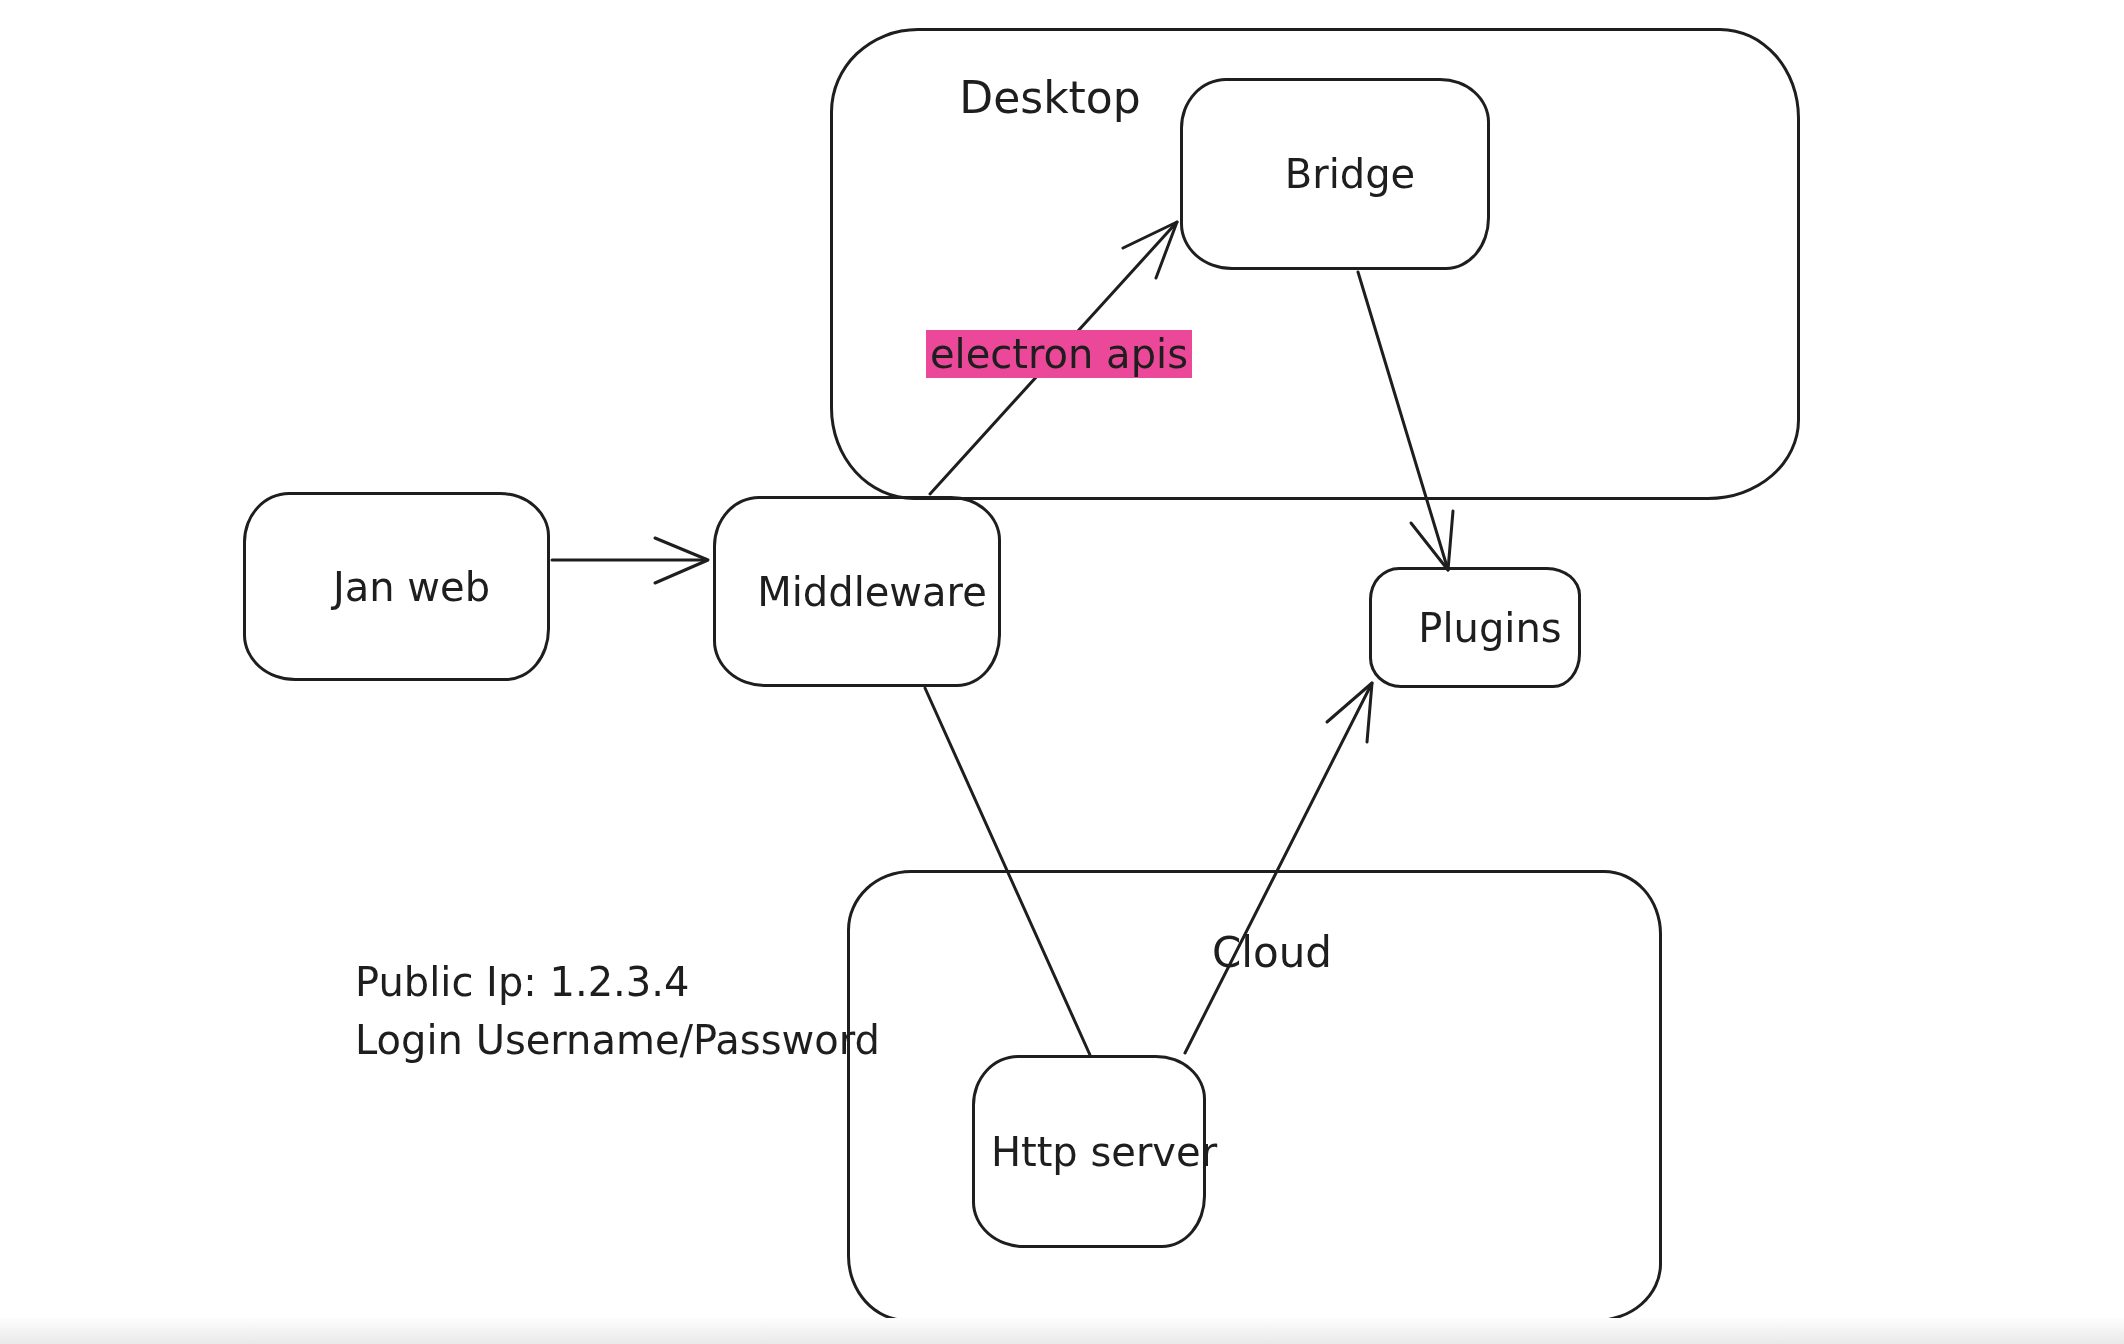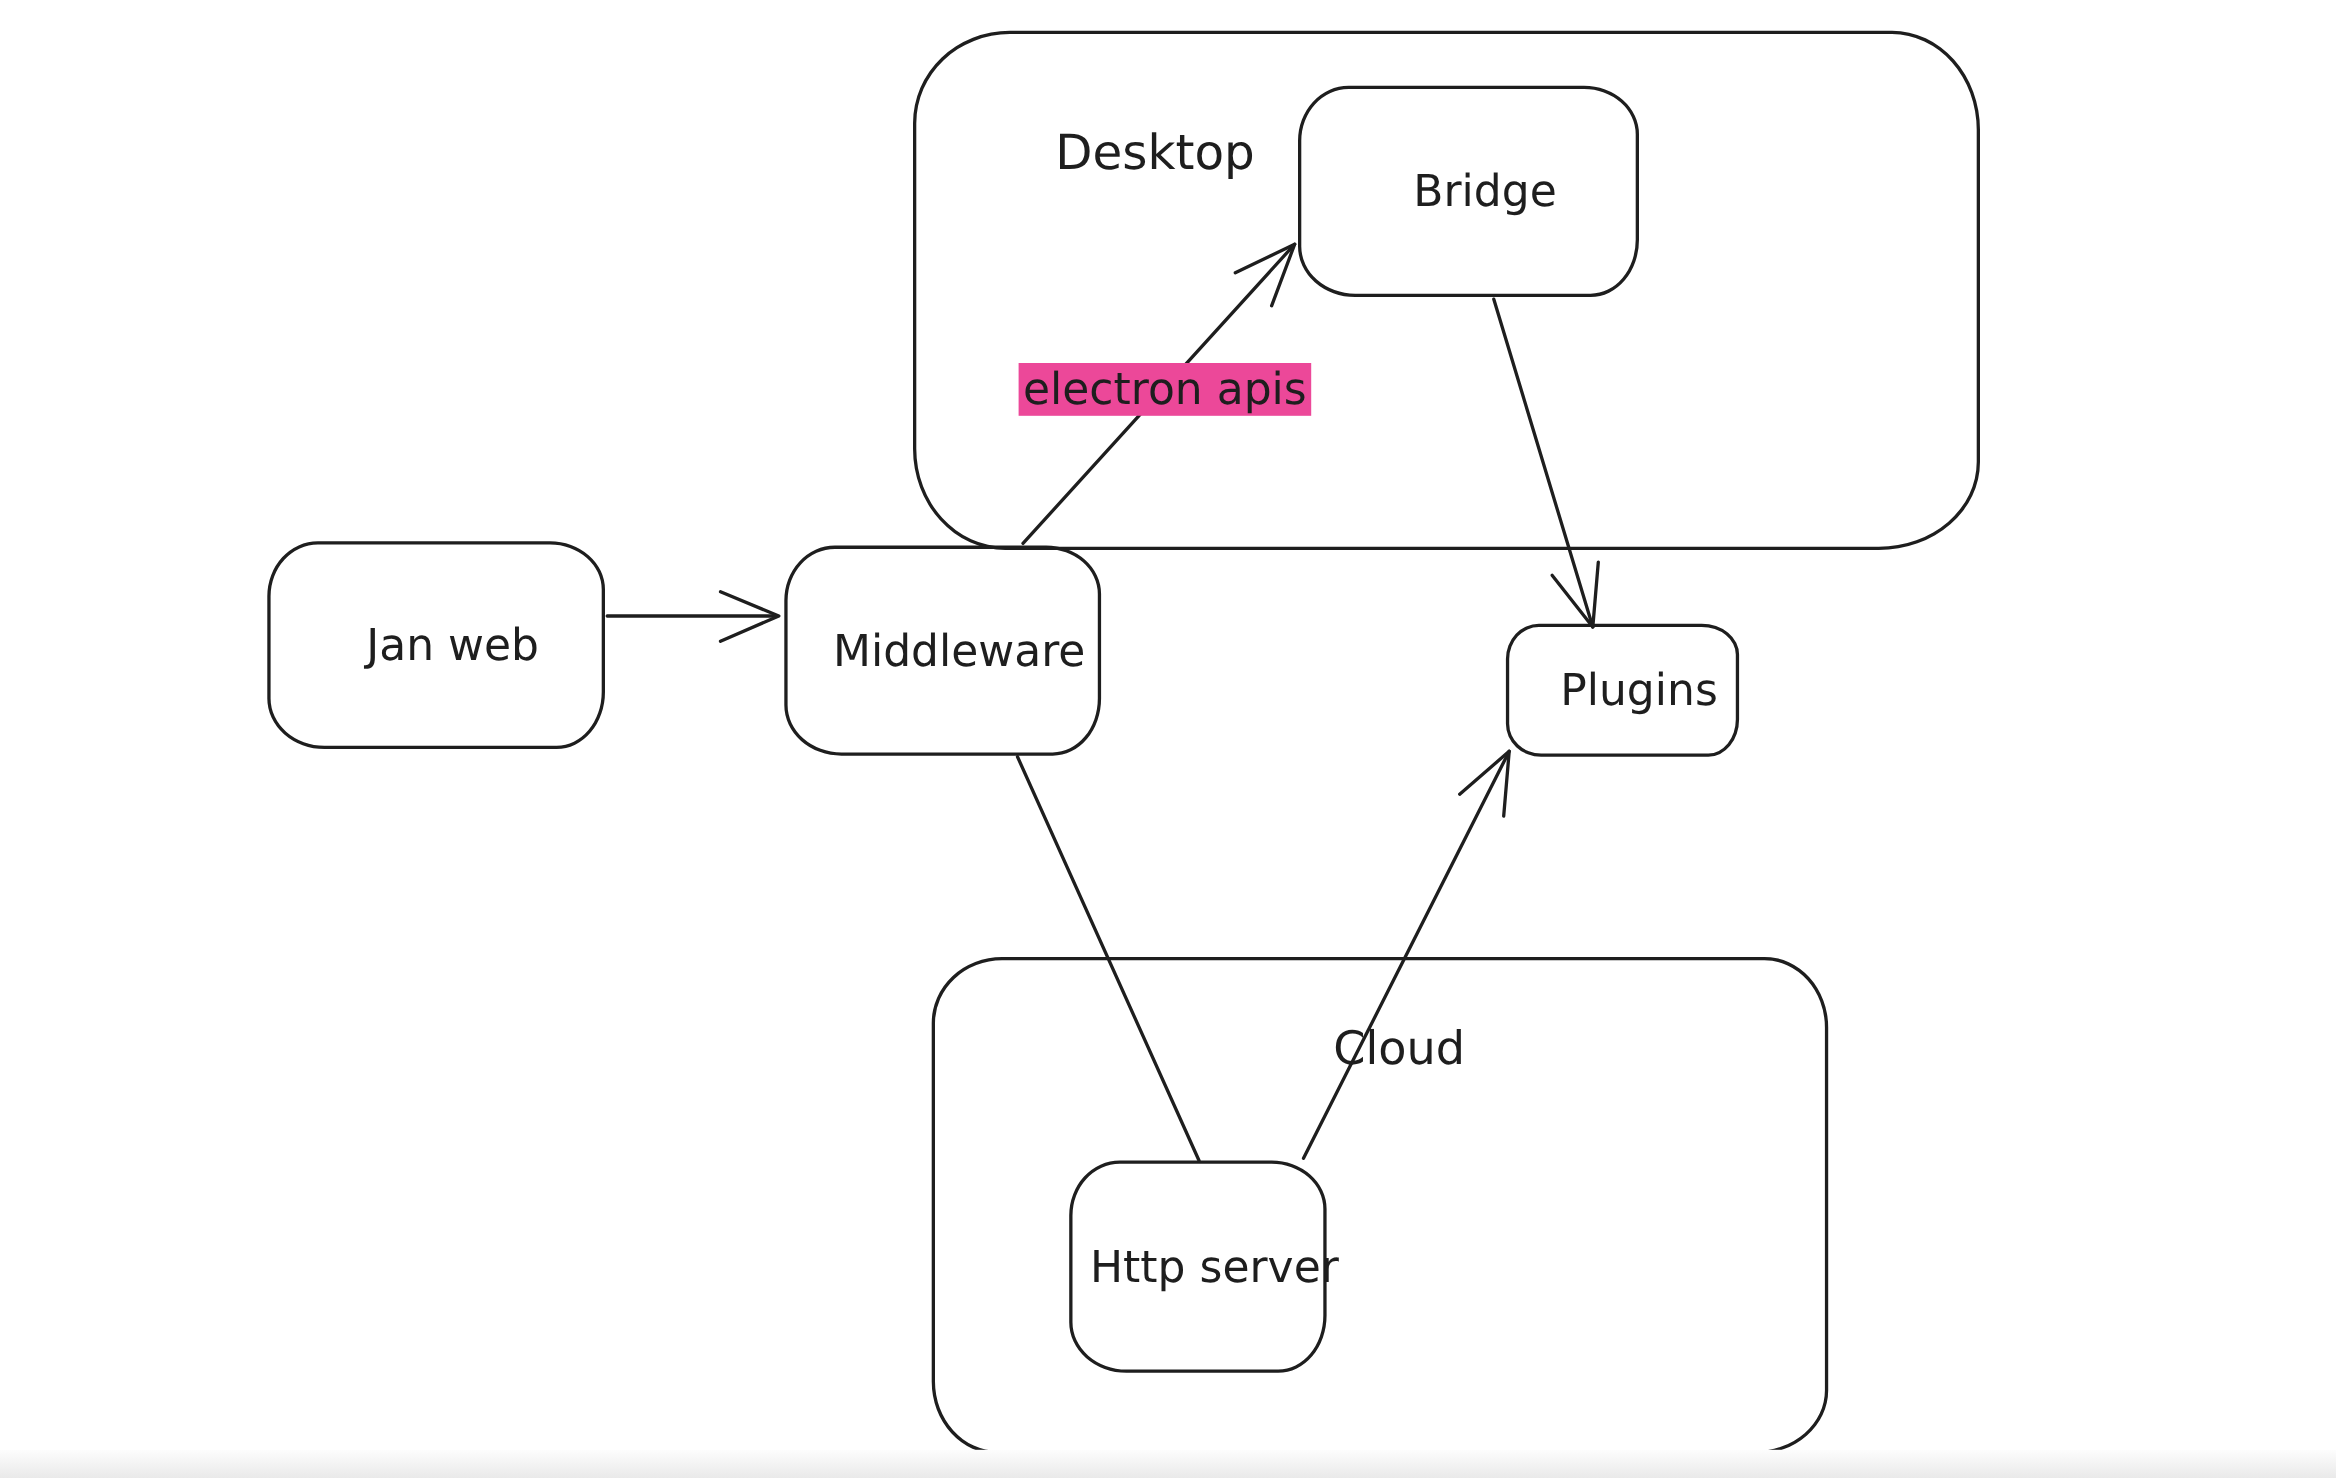--- a/index.html
+++ b/index.html
@@ -113,23 +113,27 @@
   </div>
 
   <div class="shape node r-small" style="left:1345px; top:567px; width:212px; height:121px;">
     <span class="lbl">Plugins</span>
   </div>
 
   <div class="shape node r-node" style="left:972px; top:1055px; width:234px; height:193px;">
     <span class="lbl">Http server</span>
   </div>
 
-  <div class="freetext" style="left:935px; top:72px; width:230px; text-align:center; font-size:44px;margin-top:42px;">Desktop</div>
+  <div class="freetext" style="left:935px; top:72px; width:230px; text-align:center; font-size:44px;">Desktop</div>
 
   <div class="freetext" style="left:1212px; top:928px; font-size:42px;text-align:right;">Cloud</div>
 
   <div class="freetext" style="left:926px; top:330px; background:#ec4899; padding:0 4px;">electron apis</div>
 
 
+  <div class="freetext" style="left:355px; top:953px; line-height:1.45;">
+    <div>Public Ip: 1.2.3.4</div>
+    <div>Login Username/Password</div>
+  </div>
 
   <div id="bottom-fade"></div>
 
 </div>
 
 </body></html>

